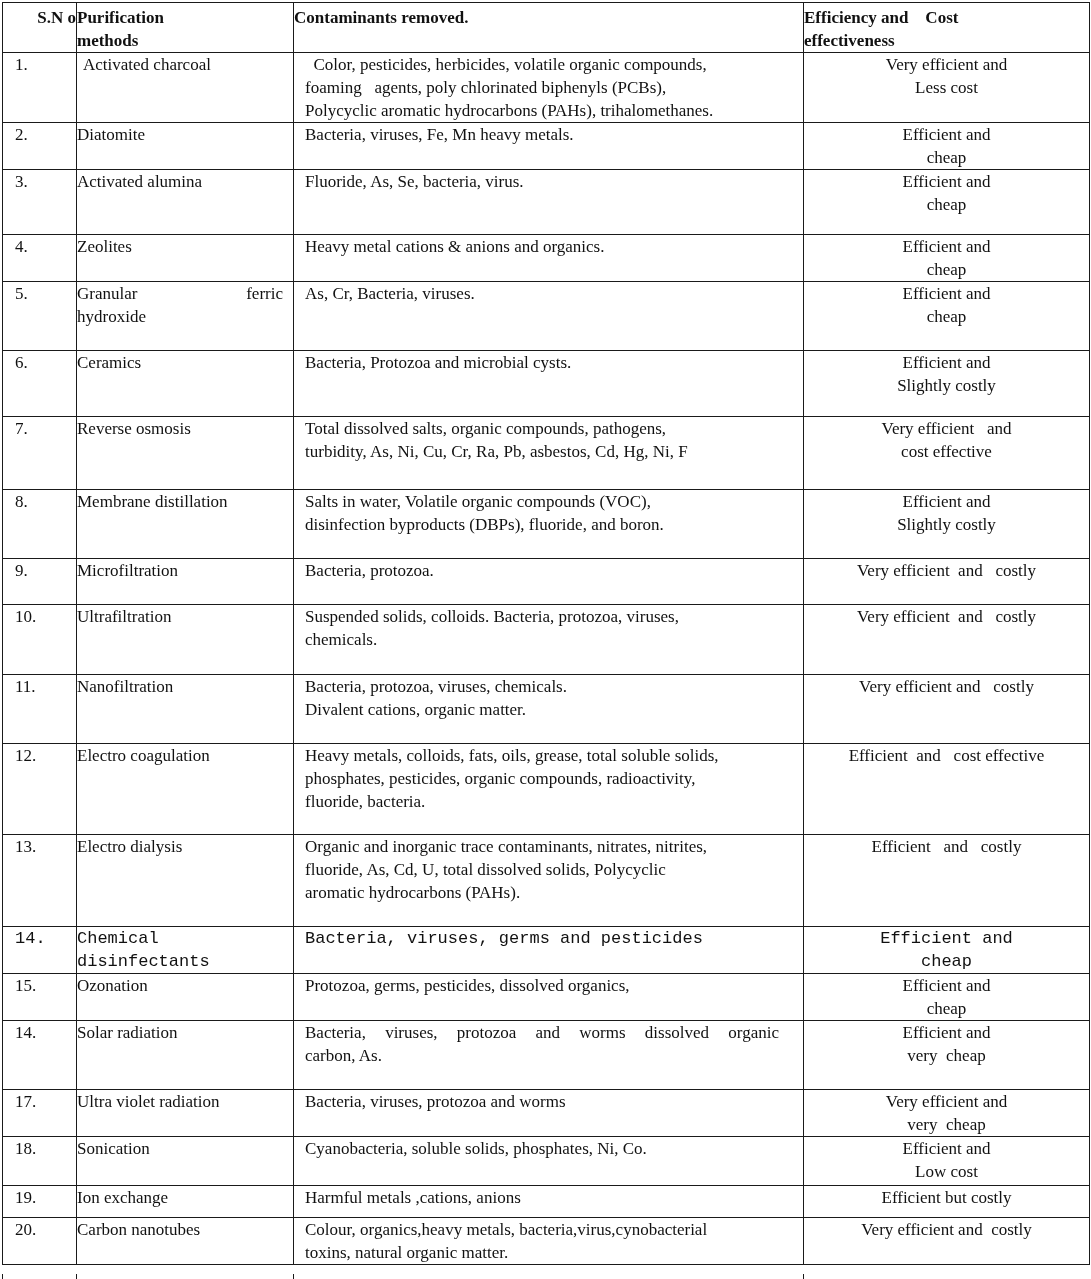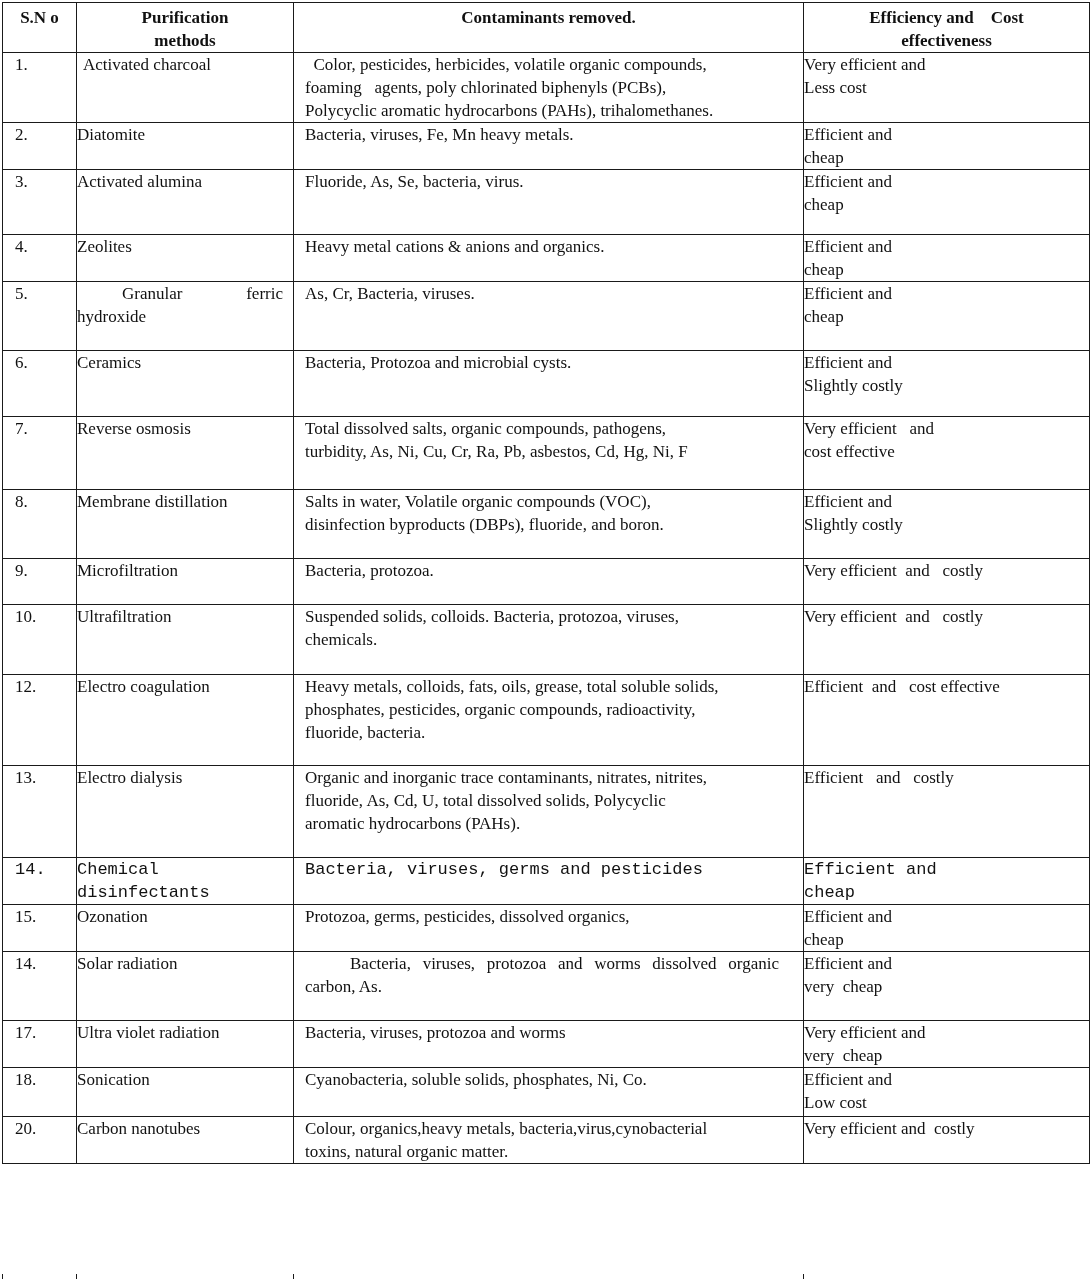--- a/index.html
+++ b/index.html
@@ -1,44 +1,44 @@
 <!DOCTYPE html>
 <html><head>
 <meta charset="utf-8">
 <style>
   html, body { margin: 0; padding: 0; background: #ffffff; }
   body { width: 1091px; height: 1279px; overflow: hidden; position: relative;
          font-family: "Liberation Serif", "DejaVu Serif", serif; color: #111; font-size: 17px; }
   table { position: absolute; left: 2px; top: 2px; border-collapse: collapse; table-layout: fixed; width: 1087px; }
   td, th { border: 1.3px solid #1a1a1a; vertical-align: top; padding: 0; line-height: 23px; }
-  th { font-weight: bold; text-align: center; padding-top: 3px; }
+  th { font-weight: bold; text-align: left; padding-top: 3px; }
   td.sno { padding-left: 12px; }
   td.method { padding-right: 10px; }
   td.cont { padding-left: 11px; padding-right: 24px; }
-  td.eff { padding-top: 0; }
+  td.eff { text-align: center; padding-top: 0; }
   .cell-line { display: block; white-space: pre-wrap; }
-  .justify { text-align: justify; text-align-last: justify; margin-left: 45px; }
+  .justify { text-align: justify; text-align-last: justify; }
   .indent1 { padding-left: 6px; }
   
   .tail { position: absolute; left: 2px; top: 1274px; width: 802px; height: 5px; }
   .tail span { position: absolute; top: 0; width: 1.3px; height: 5px; background: #1a1a1a; }
 </style>
 </head>
 <body>
 
 <table>
   <colgroup>
     <col style="width:74px">
     <col style="width:217px">
     <col style="width:510px">
     <col style="width:286px">
   </colgroup>
   <thead>
     <tr style="height:48px">
-      <th style="text-align:center;">
+      <th style="text-align:right;">
           <span class="cell-line">S.N o</span>
         </th>
       <th>
         <span class="cell-line">Purification</span>
         <span class="cell-line">methods</span>
       </th>
       <th>
           <span class="cell-line">Contaminants removed.</span>
         </th>
       <th>
@@ -195,20 +195,35 @@
           <span class="cell-line">Ultrafiltration</span>
         </td>
         <td class="cont">
           <span class="cell-line">Suspended solids, colloids. Bacteria, protozoa, viruses,</span>
           <span class="cell-line">chemicals.</span>
         </td>
         <td class="eff">
           <span class="cell-line">Very efficient  and   costly</span>
         </td>
       </tr>
+      <tr style="height: 69px;">
+        <td class="sno">
+          <span class="cell-line">11.</span>
+        </td>
+        <td class="method">
+          <span class="cell-line">Nanofiltration</span>
+        </td>
+        <td class="cont">
+          <span class="cell-line">Bacteria, protozoa, viruses, chemicals.</span>
+          <span class="cell-line">Divalent cations, organic matter.</span>
+        </td>
+        <td class="eff">
+          <span class="cell-line">Very efficient and   costly</span>
+        </td>
+      </tr>
       <tr style="height: 91px;">
         <td class="sno">
           <span class="cell-line">12.</span>
         </td>
         <td class="method">
           <span class="cell-line">Electro coagulation</span>
         </td>
         <td class="cont">
           <span class="cell-line">Heavy metals, colloids, fats, oils, grease, total soluble solids,</span>
           <span class="cell-line">phosphates, pesticides, organic compounds, radioactivity,</span>
@@ -301,20 +316,34 @@
         </td>
         <td class="method">
           <span class="cell-line">Sonication</span>
         </td>
         <td class="cont">
           <span class="cell-line">Cyanobacteria, soluble solids, phosphates, Ni, Co.</span>
         </td>
         <td class="eff">
           <span class="cell-line">Efficient and</span>
           <span class="cell-line">Low cost</span>
+        </td>
+      </tr>
+      <tr style="height: 32px;">
+        <td class="sno">
+          <span class="cell-line">19.</span>
+        </td>
+        <td class="method">
+          <span class="cell-line">Ion exchange</span>
+        </td>
+        <td class="cont">
+          <span class="cell-line">Harmful metals ,cations, anions</span>
+        </td>
+        <td class="eff">
+          <span class="cell-line">Efficient but costly</span>
         </td>
       </tr>
       <tr style="height: 47px;">
         <td class="sno">
           <span class="cell-line">20.</span>
         </td>
         <td class="method">
           <span class="cell-line">Carbon nanotubes</span>
         </td>
         <td class="cont">

